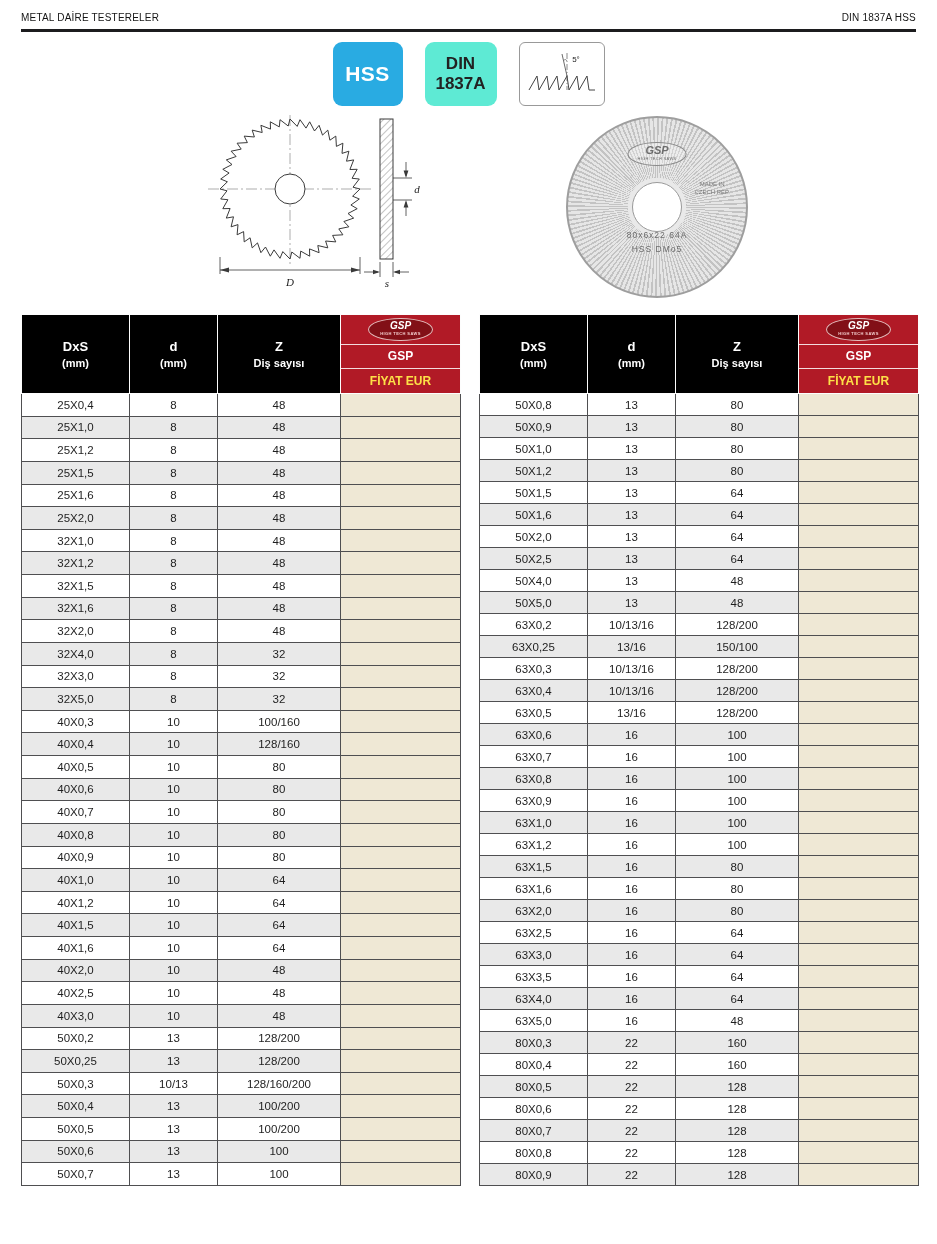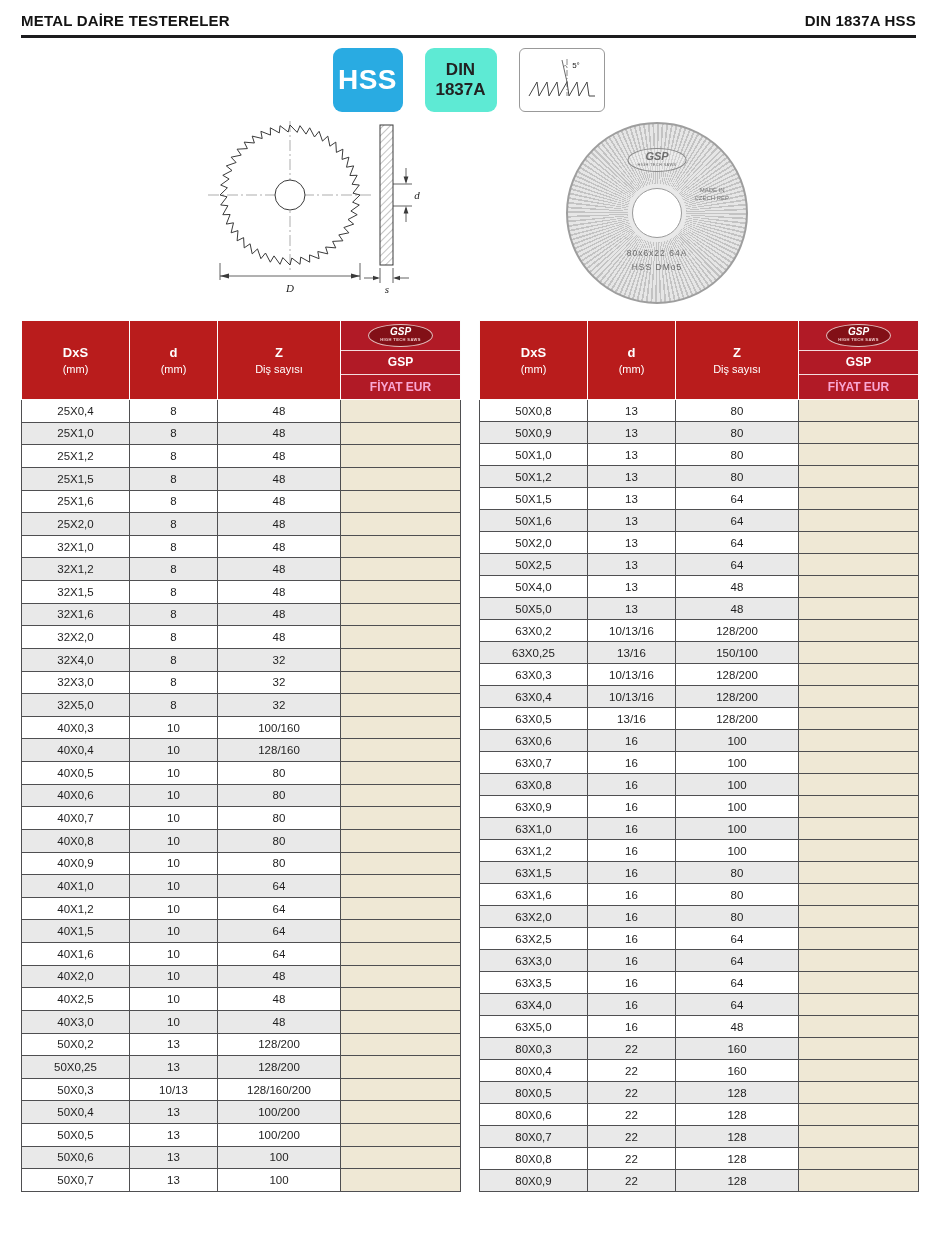--- a/index.html
+++ b/index.html
@@ -1,27 +1,27 @@
 <!DOCTYPE html>
 <html><head>
 <meta charset="utf-8">
 <style>
   html,body{margin:0;padding:0;background:#fff;overflow:hidden;}
   body{width:937px;height:1244px;font-family:"Liberation Sans",sans-serif;color:#1a1a1a;}
   .page{position:relative;width:937px;height:1244px;}
 
   
   .titlebar{display:flex;justify-content:space-between;align-items:flex-end;padding:12px 21px 6px;}
-  .titlebar span{font-weight:bold;font-size:15px;letter-spacing:.2px;color:#141414;}
+  .titlebar span{font-weight:normal;font-size:10px;letter-spacing:.2px;color:#141414;}
   .rule{height:3px;background:#1c1c1e;margin:0 21px;}
 
   
   .badges{display:flex;justify-content:center;align-items:stretch;gap:22px;margin-top:10px;height:64px;}
   .badge{box-sizing:border-box;border-radius:9px;display:flex;align-items:center;justify-content:center;}
-  .badge.hss{width:70px;background:#29abe2;color:#fff;font-weight:bold;font-size:28px;letter-spacing:.5px;}
+  .badge.hss{width:70px;background:#29abe2;color:#fff;font-weight:bold;font-size:21px;letter-spacing:.5px;}
   .badge.din{width:72px;background:#5eead4;color:#222;font-weight:bold;font-size:17px;flex-direction:column;line-height:1.15;}
   .badge.angle{width:86px;background:#fff;border:1px solid #999;border-radius:6px;}
 
   
   .drawings{position:relative;height:188px;margin-top:8px;}
   #front-view{position:absolute;left:203px;top:0;}
   #side-view{position:absolute;left:360px;top:0;}
   .dim{font:italic 11px "Liberation Serif",serif;fill:#222;text-anchor:middle;}
   .cl{stroke:#777;stroke-width:.6;stroke-dasharray:11 3 2 3;}
   .dln{stroke:#3a3a3a;stroke-width:.8;}
@@ -31,35 +31,35 @@
     background:
       radial-gradient(circle at 50% 50%, #e9e9e9 0 23%, rgba(0,0,0,0) 23.5%),
       repeating-conic-gradient(#c3c3c3 0deg 1.2deg, #e6e6e6 1.2deg 3deg);}
   .photo-hole{position:absolute;left:50%;top:50%;width:48px;height:48px;margin:-25px 0 0 -25px;
     background:#fff;border-radius:50%;border:1px solid #9a9a9a;}
   .photo-logo{position:absolute;left:50%;top:24px;transform:translateX(-50%);
     border:1px solid #8a8a8a;border-radius:50%;padding:2px 9px 3px;display:flex;flex-direction:column;align-items:center;color:#6d6d6d;background:rgba(255,255,255,.25);}
   .pl-big{font-size:11px;font-weight:bold;font-style:italic;line-height:1;}
   .pl-sub{font-size:4px;letter-spacing:.3px;line-height:1.4;}
   .photo-madein{position:absolute;right:16px;top:62px;font-size:6px;color:#777;display:flex;flex-direction:column;align-items:center;line-height:1.4;}
-  .photo-spec{position:absolute;left:50%;top:123px;transform:translateX(-50%);display:flex;flex-direction:column;align-items:center;font-size:8.5px;color:#6c6c6c;letter-spacing:1px;line-height:1.6;white-space:nowrap;}
+  .photo-spec{position:absolute;left:50%;top:111px;transform:translateX(-50%);display:flex;flex-direction:column;align-items:center;font-size:8.5px;color:#6c6c6c;letter-spacing:1px;line-height:1.6;white-space:nowrap;}
 
   
   .tables{display:flex;gap:18px;padding:0 21px;margin-top:12px;}
   table{border-collapse:collapse;width:439px;table-layout:fixed;}
-  thead th{background:#b91c1c;color:#fff;padding:0;border:1px solid #fdfdfd;height:78px;vertical-align:middle;}
+  thead th{background:#000000;color:#fff;padding:0;border:1px solid #fdfdfd;height:78px;vertical-align:middle;}
   thead th .h1{font-size:13px;font-weight:bold;}
-  thead th .h2{font-size:11px;font-weight:normal;margin-top:3px;}
+  thead th .h2{font-size:11px;font-weight:bold;margin-top:3px;}
   thead th.red{background:#b11a26;vertical-align:top;}
   .gsp-logo{height:29px;display:flex;align-items:center;justify-content:center;}
   .gsp-oval{display:flex;flex-direction:column;align-items:center;background:#82101 7;background:#821017;border:1px solid #e3bcbc;border-radius:50%;padding:2px 11px 3px;}
   .gsp-oval .big{font-size:10px;font-weight:bold;font-style:italic;color:#fff;line-height:1;}
   .gsp-oval .tiny{font-size:4px;color:#f2cccc;letter-spacing:.4px;line-height:1.5;}
   .gsp-name{height:23px;line-height:23px;border-top:1px solid rgba(255,255,255,.85);font-size:12px;font-weight:bold;color:#fff;text-align:center;}
-  .price-label{height:24px;line-height:24px;border-top:1px solid rgba(255,255,255,.85);font-size:12px;font-weight:bold;color:#f9a8d4;text-align:center;}
+  .price-label{height:24px;line-height:24px;border-top:1px solid rgba(255,255,255,.85);font-size:12px;font-weight:bold;color:#fde047;text-align:center;}
 
   tbody td{border:1px solid #4f4f51;text-align:center;font-size:11.5px;height:21px;padding:0 2px;color:#1e1e1e;background:#fff;}
   tbody tr:nth-child(even) td{background:#e9e9e9;}
   tbody td.price{background:#efe8d5;}
   tbody tr:nth-child(even) td.price{background:#efe8d5;}
 </style>
 </head>
 <body>
 
 <div class="page">

